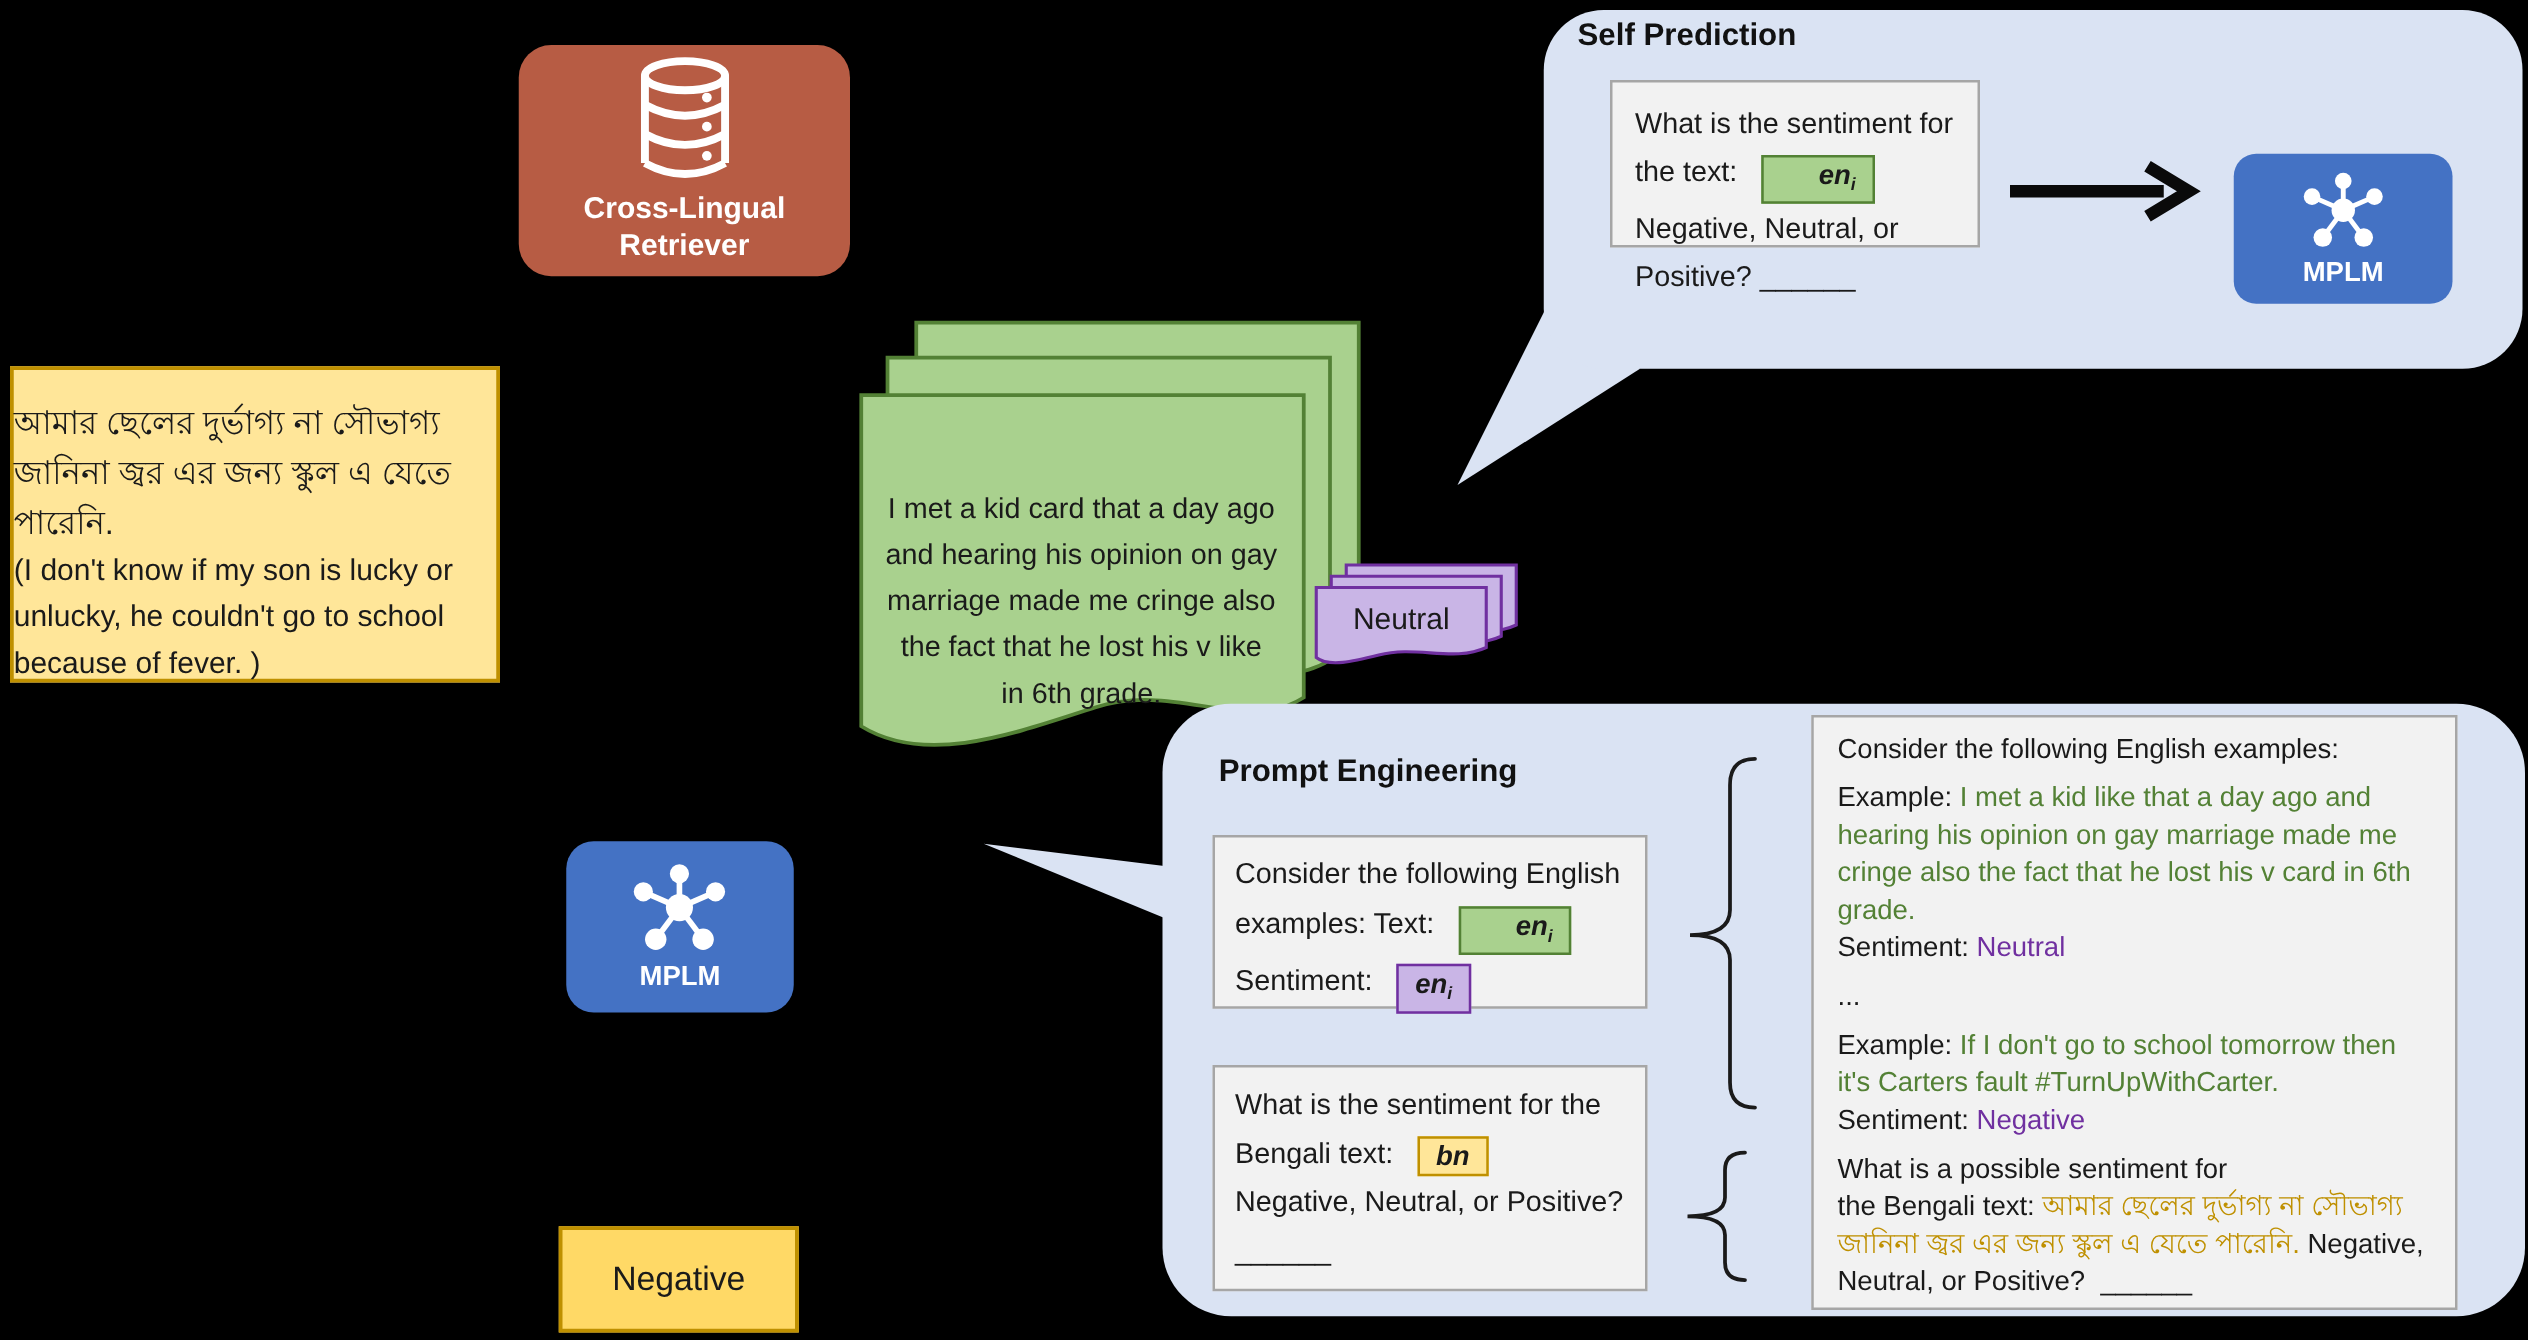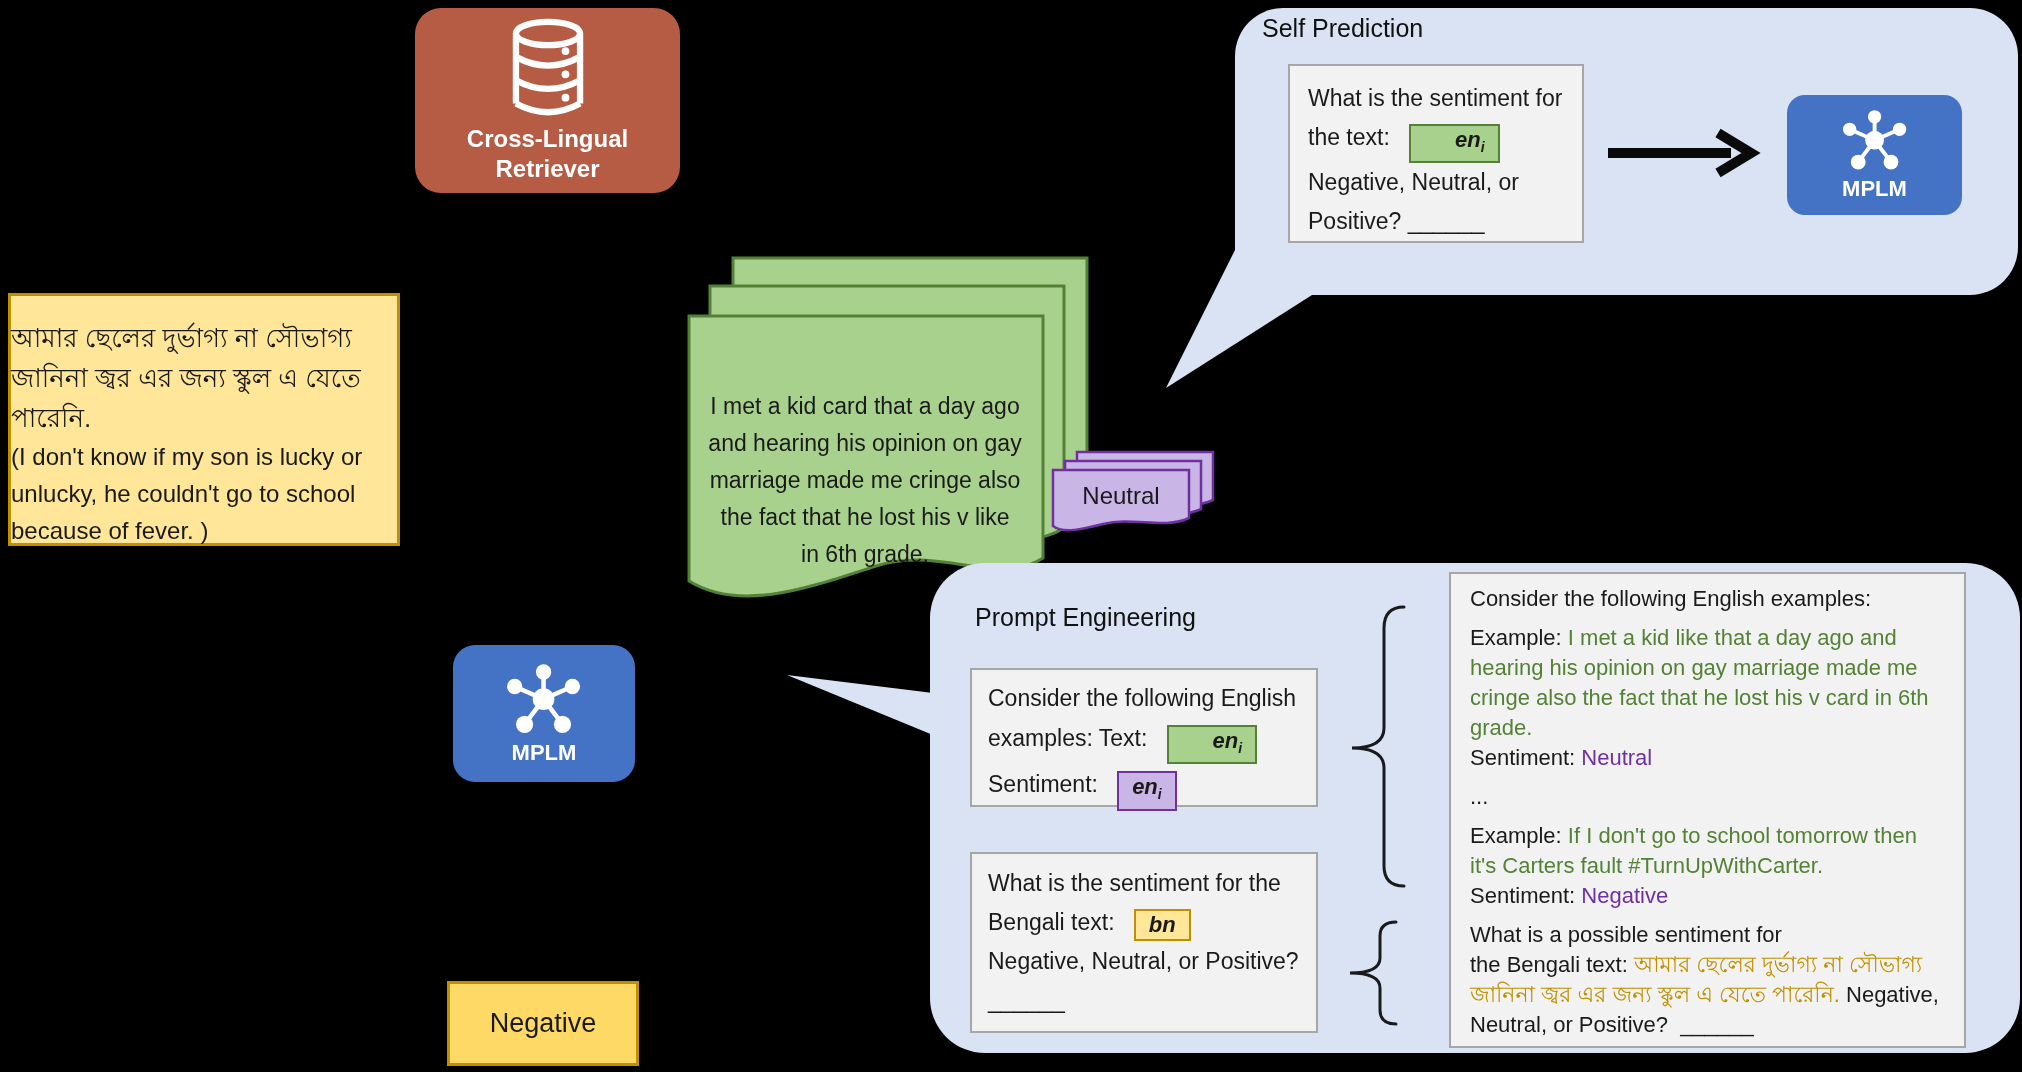--- a/index.html
+++ b/index.html
@@ -2,29 +2,29 @@
 <html><head>
 <meta charset="utf-8">
 <style>
   html,body{margin:0;padding:0;background:#000;}
   .canvas{position:relative;width:2022px;height:1072px;background:#000;overflow:hidden;
           font-family:"Liberation Sans",sans-serif;color:#1a1a1a;}
   .abs{position:absolute;}
 
   
   .bubble{background:#DAE3F3;}
-  .bubble-title{font-weight:400;font-size:25px;color:#111;}
+  .bubble-title{font-weight:700;font-size:25px;color:#111;}
 
   
   .panel{background:#F2F2F2;border:2px solid #A6A6A6;box-sizing:border-box;}
   .panel .line{display:block;}
 
   
   .node{display:flex;flex-direction:column;align-items:center;justify-content:center;
-        box-sizing:border-box;text-align:center;}
+        box-sizing:border-box;text-align:center;margin-top:28px;}
   .node-label{color:#fff;font-weight:600;}
 
   
   .chip{display:inline-block;padding:0px 13px;border:2px solid;font-style:italic;
         font-weight:600;font-size:22px;line-height:28px;vertical-align:-2px;}
   .chip sub{font-size:14px;font-style:italic;}
   .chip-green{background:#A9D18E;border-color:#538135;padding-left:44px;}
   .chip-purple{background:#C9B5E6;border-color:#7030A0;}
   .chip-yellow{background:#FFE699;border-color:#BF9000;}
 
@@ -41,21 +41,21 @@
   .mplm .node-label{font-size:22px;line-height:24px;}
 
   .bengali-card{left:8px;top:293px;width:392px;height:253px;background:#FFE699;
                 border:3px solid #BF9000;box-sizing:border-box;text-align:left;
                 padding-top:22px;}
   .bengali-card .bn-line{display:block;font-size:26px;line-height:40px;}
   .bengali-card .en-line{display:block;font-size:24px;line-height:37px;}
 
   .sp-bubble{left:1235px;top:8px;width:783px;height:287px;border-radius:48px;}
   .sp-title{left:1262px;top:14px;}
-  .sp-box{left:1288px;top:64px;width:296px;height:179px;padding:13px 18px;
+  .sp-box{left:1288px;top:64px;width:296px;height:134px;padding:13px 18px;
           font-size:23px;line-height:39px;}
 
   .pe-bubble{left:930px;top:563px;width:1090px;height:490px;border-radius:55px;}
   .pe-title{left:975px;top:603px;}
   .pe-box1{left:970px;top:668px;width:348px;height:139px;padding:8px 16px;
            font-size:23px;line-height:40px;}
   .pe-box2{left:970px;top:852px;width:348px;height:181px;padding:10px 16px;
            font-size:23px;line-height:39px;}
   .big-box{left:1449px;top:572px;width:517px;height:476px;padding:10px 19px;
            font-size:22px;line-height:30px;}

